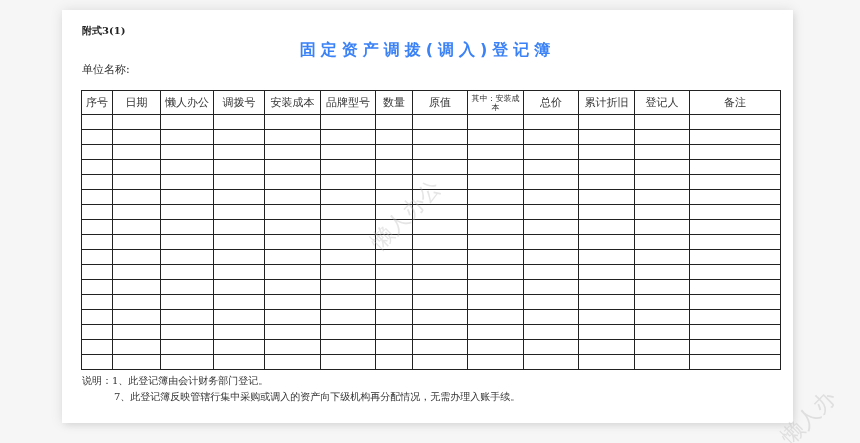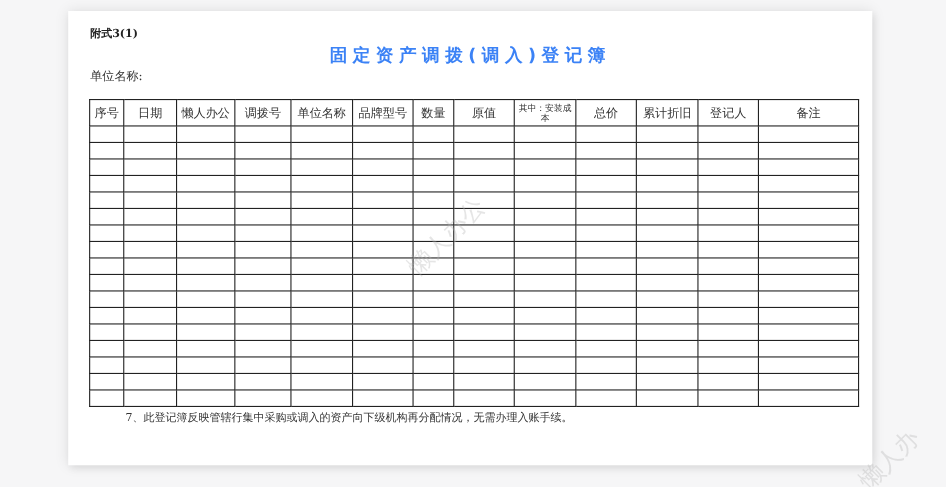--- a/index.html
+++ b/index.html
@@ -70,21 +70,21 @@
         <col style="width: 56px;">
         <col style="width: 55px;">
         <col style="width: 91px;">
       </colgroup>
     <thead>
         <tr id="hdr">
           <th>序号</th>
           <th>日期</th>
           <th>懒人办公</th>
           <th>调拨号</th>
-          <th>单位名称</th>
+          <th>安装成本</th>
           <th>品牌型号</th>
           <th>数量</th>
           <th>原值</th>
           <th class="small">其中：安装成本</th>
           <th>总价</th>
           <th>累计折旧</th>
           <th>登记人</th>
           <th>备注</th>
         </tr>
       </thead>
@@ -341,18 +341,19 @@
           <td></td>
           <td></td>
           <td></td>
           <td></td>
           <td></td>
         </tr>
       </tbody>
   </table>
 
   <div class="notes">
+    <div>说明：1、此登记簿由会计财务部门登记。</div>
     <div class="l2">7、此登记簿反映管辖行集中采购或调入的资产向下级机构再分配情况，无需办理入账手续。</div>
   </div>
 
   <div class="wm" style="left:300px;top:190px;">懒人办公</div>
 </div>
 <div class="wm" style="left:785px;top:395px;">懒人办公</div>
 
 </body></html>

